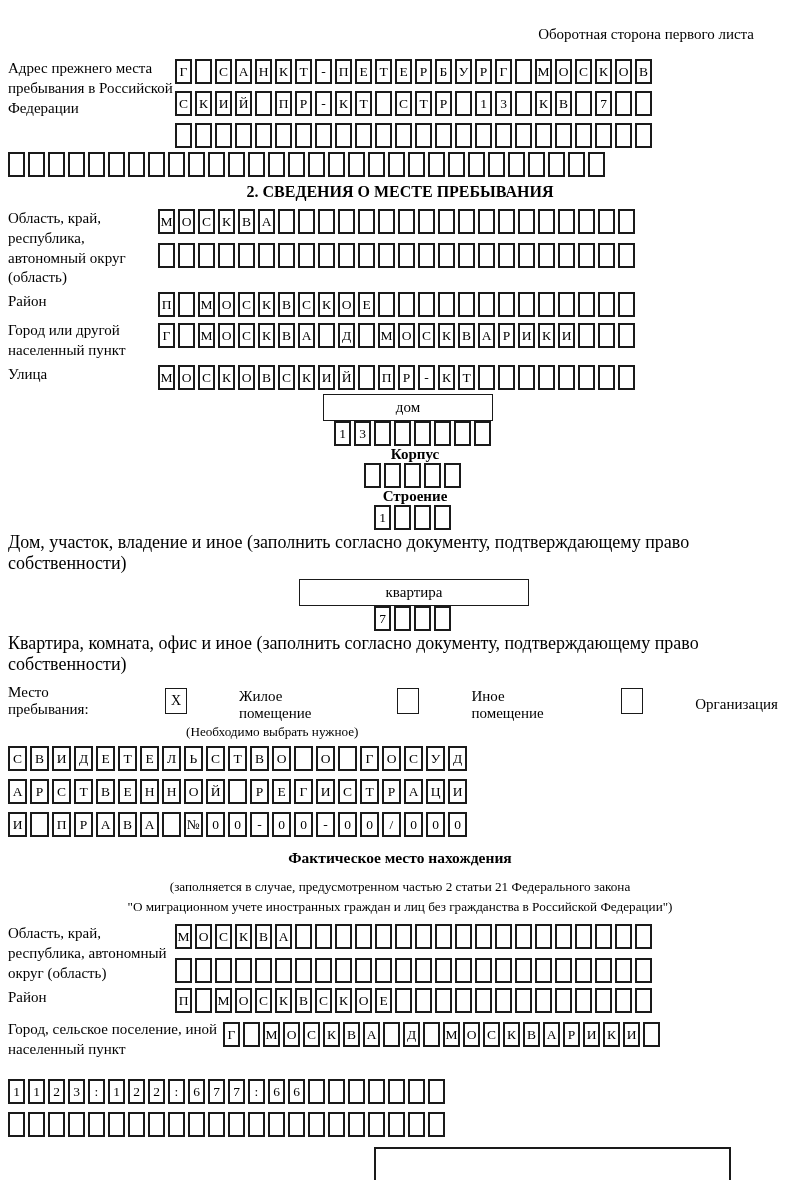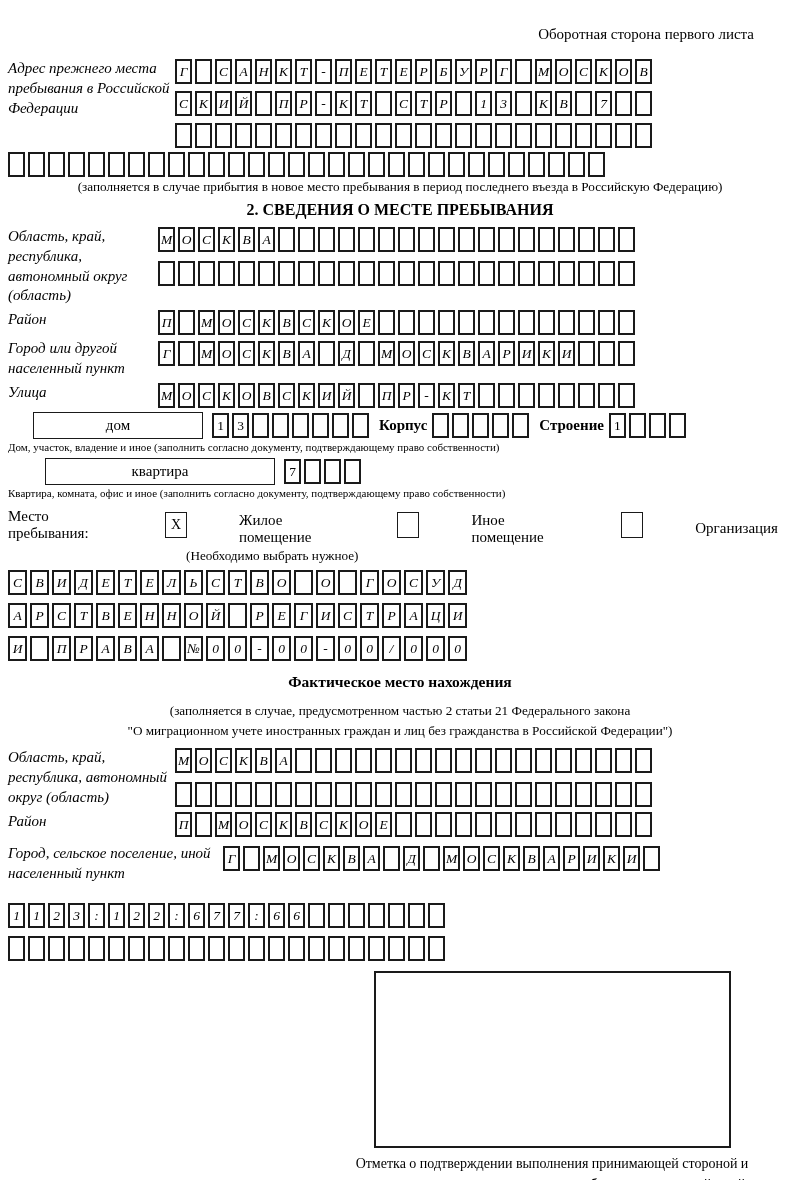--- a/index.html
+++ b/index.html
@@ -6,21 +6,21 @@
   html, body { background: #fff; }
   body {
     width: 800px; height: 1180px; margin: 0 auto;
     font-family: "Liberation Serif", "DejaVu Serif", serif;
     color: #000; font-size: 15px; overflow: hidden;
   }
   .page { padding: 0 0 0 8px; width: 792px; }
 
   .corner { text-align: right; padding: 26px 38px 16px 0; font-size: 15px; }
 
-  .frow { display: flex; align-items: flex-start; margin-bottom: 4px; font-style: italic; }
+  .frow { display: flex; align-items: flex-start; margin-bottom: 4px; }
   .flabel { font-size: 15px; line-height: 1.32; flex: none; }
   .w167 { width: 167px; }
   .w150 { width: 150px; }
   .w205 { width: 205px; }
   .w215 { width: 215px; }
 
   .rowcol { display: flex; flex-direction: column; gap: 7px; }
 
   .cells { display: flex; gap: 3px; flex: none; }
   .cell {
@@ -28,29 +28,29 @@
     border: 2px solid #1a1a1a;
     display: flex; align-items: center; justify-content: center;
     font-size: 13.5px; line-height: 1;
   }
   .cells.wide .cell { width: 19px; }
   .fullrow { margin: 3px 0 2px 0; }
 
   .center-note { text-align: center; font-size: 13.2px; margin: 2px 0 4px 0; }
   .sec-title { text-align: center; font-weight: bold; font-size: 16px; margin: 6px 0 8px 0; }
 
-  .house-row { display: flex; align-items: center; margin: 4px 0 2px 25px; }
+  .house-row { display: flex; align-items: center; margin: 4px 0 2px 25px; flex-direction: column; }
   .named-box {
     height: 27px; border: 1.6px solid #1a1a1a; flex: none;
     display: flex; align-items: center; justify-content: center; font-size: 15px;
   }
   .bw170 { width: 170px; margin-right: 9px; }
   .bw202 { width: 230px; margin-right: 9px; margin-left: 12px; }
   .inline-label { margin: 0 5px 0 10px; font-size: 15px; font-weight: bold; }
-  .caption { font-size: 11px; margin: 2px 0 5px 0; }
+  .caption { font-size: 18px; margin: 2px 0 5px 0; }
 
   .stay-row { display: flex; align-items: center; margin: 4px 0 0 0; gap: 44px; }
   .checkbox {
     width: 22px; height: 26px; border: 1.6px solid #1a1a1a; flex: none;
     display: flex; align-items: center; justify-content: center; font-size: 14px;
   }
   .stay-row .opt-label { margin: 8px 14px 0 8px; }
   .stay-row .lead { margin-right: 8px; }
   .stay-note { margin: 2px 0 6px 178px; font-size: 13.2px; }
 
@@ -180,21 +180,20 @@
       <div class="cell"></div>
       <div class="cell"></div>
       <div class="cell"></div>
       <div class="cell"></div>
       <div class="cell"></div>
       <div class="cell"></div>
       <div class="cell"></div>
       <div class="cell"></div>
       <div class="cell"></div>
     </div>
-  <div class="center-note">(заполняется в случае прибытия в новое место пребывания в период последнего въезда в Российскую Федерацию)</div>
 
   <div class="sec-title">2. СВЕДЕНИЯ О МЕСТЕ ПРЕБЫВАНИЯ</div>
 
   <div class="frow">
     <div class="flabel w150">Область, край, республика, автономный округ (область)</div>
     <div class="rowcol" style="gap:9px;">
       <div class="cells">
           <div class="cell">М</div>
           <div class="cell">О</div>
           <div class="cell">С</div>

